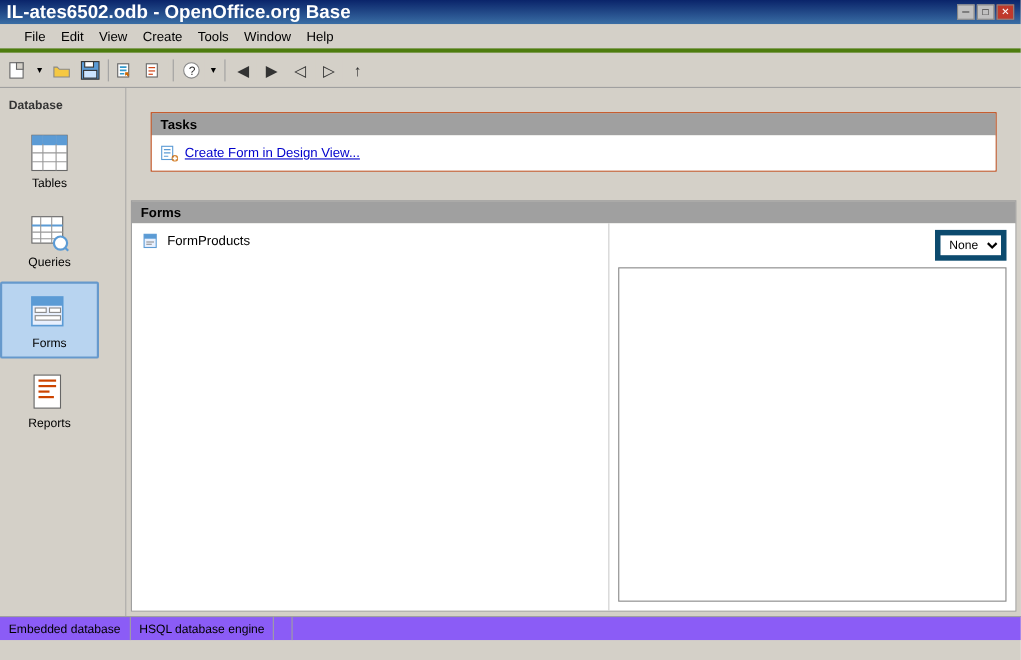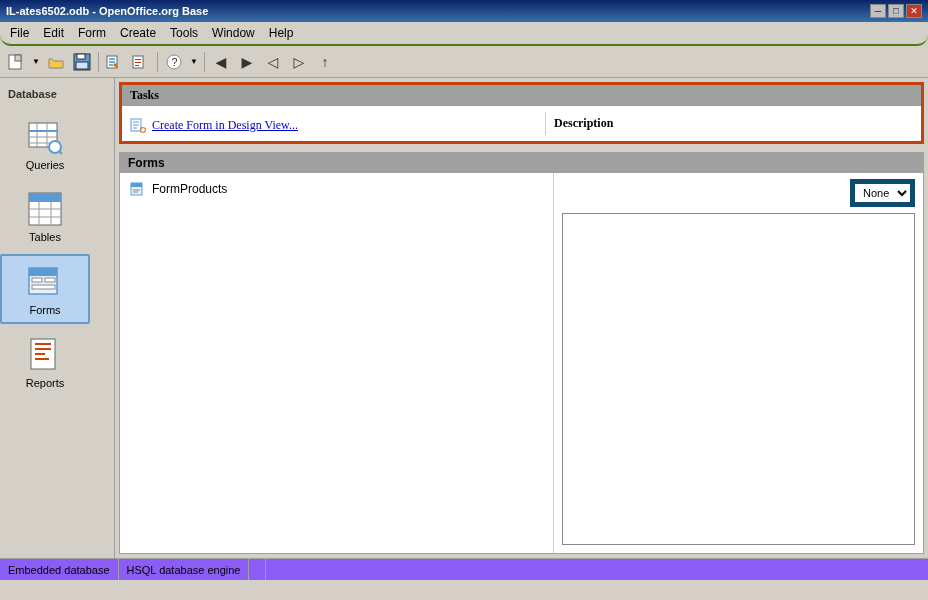--- a/index.html
+++ b/index.html
@@ -8,41 +8,40 @@
     
     .title-bar {
       background: linear-gradient(to bottom, #0a246a, #3a6ea5);
       color: white;
       padding: 3px 6px;
       display: flex;
       justify-content: space-between;
       align-items: center;
       height: 22px;
     }
-    .title-bar-text { font-size: 11px; font-weight: bold; }
+    .title-bar-text { font-size: 17px; font-weight: bold; }
     .title-bar-controls { display: flex; gap: 2px; }
     .title-bar-btn {
       width: 16px; height: 14px;
       background: #c0c0c0;
       border: 1px solid #888;
       font-size: 9px;
       cursor: pointer;
       display: flex; align-items: center; justify-content: center;
       color: #000;
     }
     .title-bar-btn.close { background: #c0392b; color: white; }
 
     
     .menu-bar {
       background: #d4d0c8;
-      border-bottom: 2px solid #4d7c0f;
-      padding: 2px 4px;
+      border-bottom: 4px solid #4d7c0f;
+      padding: 2px 16px;
       display: flex;
       gap: 2px;
-      border-radius: 11px;
     }
     .menu-item {
       padding: 2px 6px;
       cursor: pointer;
       font-size: 12px;
     }
 
     
     .toolbar {
       background: #d4d0c8;
@@ -143,23 +142,22 @@
     
     .right-panel {
       flex: 1;
       display: flex;
       flex-direction: column;
       background: #d4d0c8;
     }
 
     
     .tasks-section {
-      border: 3px solid #c2410c;
-      margin: 4px;
-      font-family: Liberation Serif, serif;
+      border: 1px solid #c2410c;
+      margin: 22px;
     }
     .section-header {
       background: #a0a0a0;
       padding: 3px 8px;
       font-size: 12px;
       font-weight: bold;
       color: #000;
     }
     .tasks-content {
       background: #ffffff;
@@ -290,21 +288,21 @@
   <div class="title-bar-controls">
     <button class="title-bar-btn">─</button>
     <button class="title-bar-btn">□</button>
     <button class="title-bar-btn close">✕</button>
   </div>
 </div>
 
 <div class="menu-bar">
   <span class="menu-item">File</span>
   <span class="menu-item">Edit</span>
-  <span class="menu-item">Form</span>
+  <span class="menu-item">View</span>
   <span class="menu-item">Create</span>
   <span class="menu-item">Tools</span>
   <span class="menu-item">Window</span>
   <span class="menu-item">Help</span>
 </div>
 
 <div class="toolbar">
   <button class="toolbar-btn">
     <svg width="18" height="18" viewBox="0 0 18 18">
         <rect x="2" y="2" width="12" height="14" fill="white" stroke="#666"></rect>
@@ -356,52 +354,52 @@
   <button class="toolbar-btn">◁</button>
   <button class="toolbar-btn">▷</button>
   <button class="toolbar-btn">↑</button>
 </div>
 
 <div class="main-container">
   <div class="content-area">
 
     <div class="sidebar">
       <div class="sidebar-section-label">Database</div>
-
-      <div class="sidebar-item">
-        <div class="sidebar-item-icon">
-          <svg width="36" height="36" viewBox="0 0 36 36">
-            <rect x="2" y="4" width="28" height="24" fill="white" stroke="#666" stroke-width="1"></rect>
-            <line x1="2" y1="12" x2="30" y2="12" stroke="#5b9bd5" stroke-width="2"></line>
-            <line x1="2" y1="18" x2="30" y2="18" stroke="#999" stroke-width="1"></line>
-            <line x1="2" y1="24" x2="30" y2="24" stroke="#999" stroke-width="1"></line>
-            <line x1="10" y1="4" x2="10" y2="28" stroke="#999" stroke-width="1"></line>
-            <line x1="20" y1="4" x2="20" y2="28" stroke="#999" stroke-width="1"></line>
-            <circle cx="28" cy="28" r="6" fill="white" stroke="#5b9bd5" stroke-width="2"></circle>
-            <line x1="32" y1="32" x2="35" y2="35" stroke="#5b9bd5" stroke-width="2"></line>
-          </svg>
-        </div>
-        <span class="sidebar-item-label">Queries</span>
-      </div>
 
       <div class="sidebar-item">
         <div class="sidebar-item-icon icon-tables">
           <svg width="36" height="36" viewBox="0 0 36 36">
             <rect x="2" y="2" width="32" height="32" fill="white" stroke="#666" stroke-width="1"></rect>
             <line x1="2" y1="10" x2="34" y2="10" stroke="#5b9bd5" stroke-width="2"></line>
             <line x1="2" y1="18" x2="34" y2="18" stroke="#999" stroke-width="1"></line>
             <line x1="2" y1="26" x2="34" y2="26" stroke="#999" stroke-width="1"></line>
             <line x1="12" y1="2" x2="12" y2="34" stroke="#999" stroke-width="1"></line>
             <line x1="24" y1="2" x2="24" y2="34" stroke="#999" stroke-width="1"></line>
             <rect x="2" y="2" width="10" height="8" fill="#5b9bd5"></rect>
             <rect x="12" y="2" width="12" height="8" fill="#5b9bd5"></rect>
             <rect x="24" y="2" width="10" height="8" fill="#5b9bd5"></rect>
           </svg>
         </div>
         <span class="sidebar-item-label">Tables</span>
+      </div>
+
+      <div class="sidebar-item">
+        <div class="sidebar-item-icon">
+          <svg width="36" height="36" viewBox="0 0 36 36">
+            <rect x="2" y="4" width="28" height="24" fill="white" stroke="#666" stroke-width="1"></rect>
+            <line x1="2" y1="12" x2="30" y2="12" stroke="#5b9bd5" stroke-width="2"></line>
+            <line x1="2" y1="18" x2="30" y2="18" stroke="#999" stroke-width="1"></line>
+            <line x1="2" y1="24" x2="30" y2="24" stroke="#999" stroke-width="1"></line>
+            <line x1="10" y1="4" x2="10" y2="28" stroke="#999" stroke-width="1"></line>
+            <line x1="20" y1="4" x2="20" y2="28" stroke="#999" stroke-width="1"></line>
+            <circle cx="28" cy="28" r="6" fill="white" stroke="#5b9bd5" stroke-width="2"></circle>
+            <line x1="32" y1="32" x2="35" y2="35" stroke="#5b9bd5" stroke-width="2"></line>
+          </svg>
+        </div>
+        <span class="sidebar-item-label">Queries</span>
       </div>
 
       <div class="sidebar-item active">
         <div class="sidebar-item-icon">
           <svg width="36" height="36" viewBox="0 0 36 36">
             <rect x="2" y="4" width="28" height="26" fill="#e8f0fe" stroke="#5b9bd5" stroke-width="1.5"></rect>
             <line x1="2" y1="11" x2="30" y2="11" stroke="#5b9bd5" stroke-width="2"></line>
             <rect x="5" y="14" width="10" height="4" fill="white" stroke="#888" stroke-width="1"></rect>
             <rect x="18" y="14" width="10" height="4" fill="white" stroke="#888" stroke-width="1"></rect>
             <rect x="5" y="21" width="23" height="4" fill="white" stroke="#888" stroke-width="1"></rect>
@@ -438,23 +436,20 @@
                   <line x1="3" y1="5" x2="9" y2="5" stroke="#5b9bd5" stroke-width="1"></line>
                   <line x1="3" y1="8" x2="9" y2="8" stroke="#5b9bd5" stroke-width="1"></line>
                   <line x1="3" y1="11" x2="7" y2="11" stroke="#5b9bd5" stroke-width="1"></line>
                   <circle cx="13" cy="13" r="3" fill="#cc6600" opacity="0.8"></circle>
                   <line x1="11" y1="13" x2="15" y2="13" stroke="white" stroke-width="1.5"></line>
                   <line x1="13" y1="11" x2="13" y2="15" stroke="white" stroke-width="1.5"></line>
                 </svg>
               </span>
               <span>Create Form in Design View...</span>
             </div>
-          </div>
-          <div class="description-panel">
-            <span class="description-label">Description</span>
           </div>
         </div>
       </div>
 
       <div class="forms-section-wrapper">
         <div class="section-header">Forms</div>
         <div class="forms-content">
           <div class="forms-list">
             <div class="form-item">
               <span class="form-item-icon">

